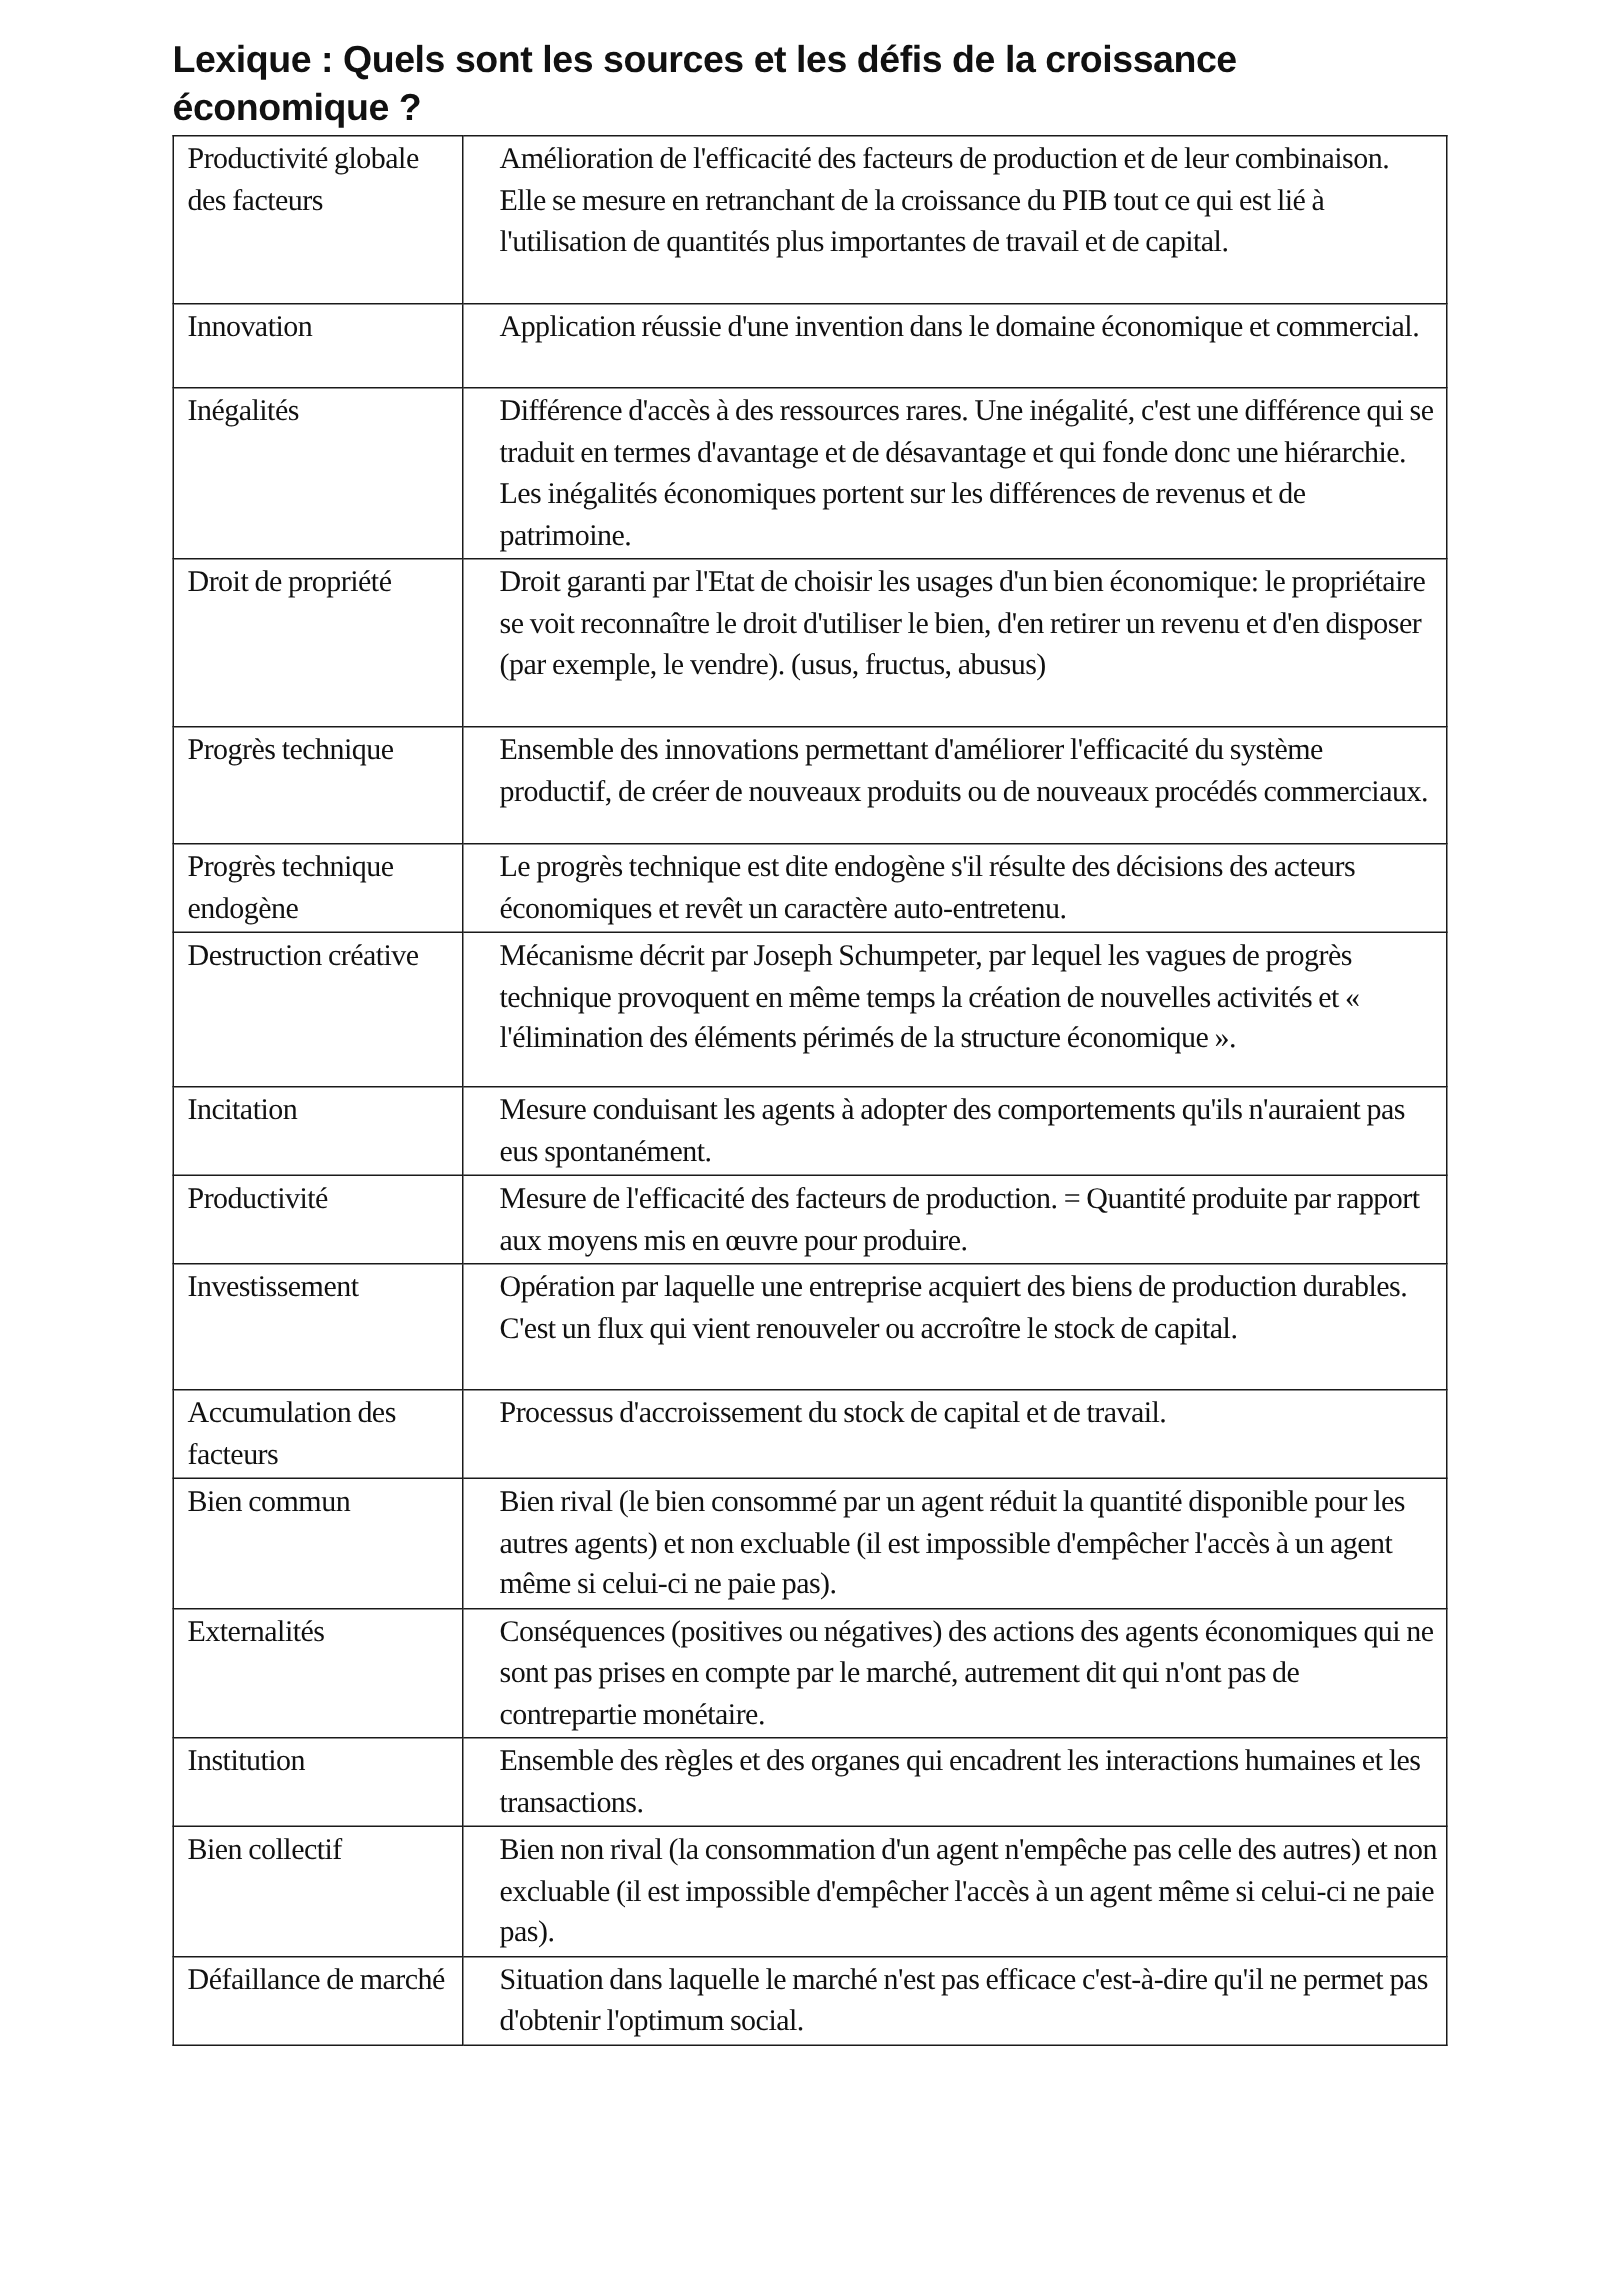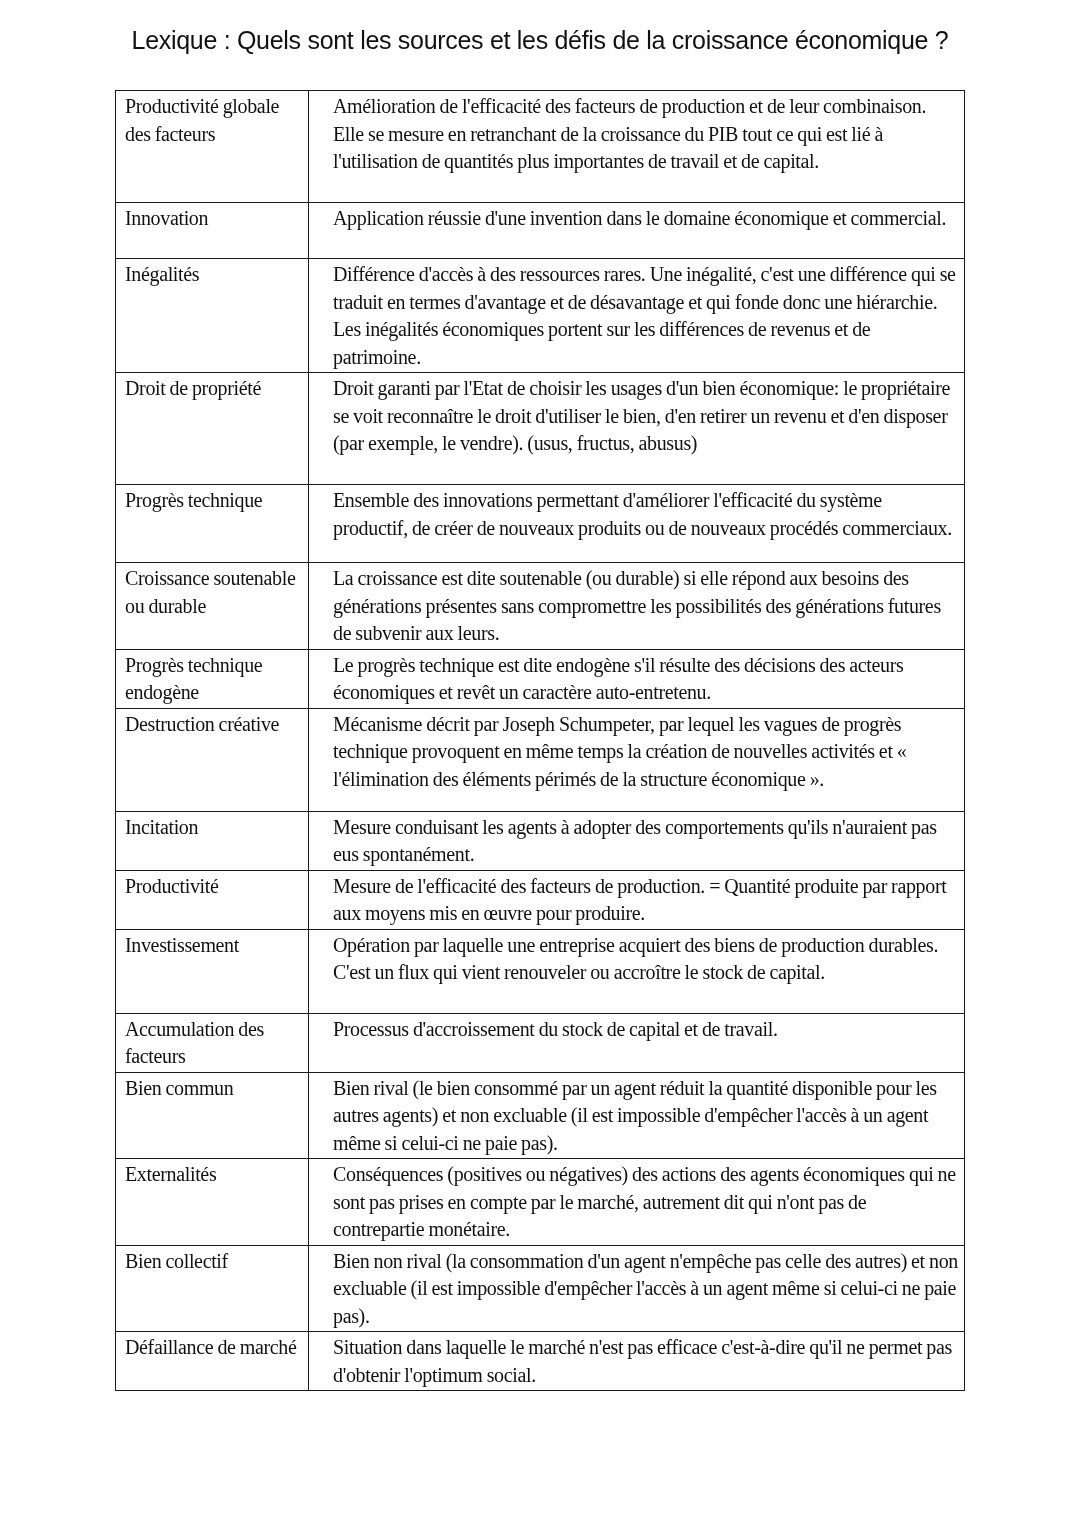--- a/index.html
+++ b/index.html
@@ -13,23 +13,23 @@
       position: relative;
       font-family: "Liberation Serif", "DejaVu Serif", serif;
       color: #111111;
       overflow: hidden;
     }
     .page-title {
       position: absolute;
       left: 115px;
       top: 24px;
       width: 850px;
-      text-align: center;
+      text-align: left;
       font-family: "Liberation Sans", "DejaVu Sans", sans-serif;
-      font-weight: normal;
+      font-weight: bold;
       font-size: 25px;
       line-height: 32px;
       letter-spacing: -0.3px;
       margin: 0;
     }
     .lexique-table {
       position: absolute;
       left: 115px;
       top: 90px;
       width: 850px;
@@ -75,24 +75,20 @@
         <td class="definition">Différence d'accès à des ressources rares. Une inégalité, c'est une différence qui se traduit en termes d'avantage et de désavantage et qui fonde donc une hiérarchie. Les inégalités économiques portent sur les différences de revenus et de patrimoine.</td>
       </tr>
       <tr style="height: 112px;">
         <td class="term">Droit de propriété</td>
         <td class="definition">Droit garanti par l'Etat de choisir les usages d'un bien économique: le propriétaire se voit reconnaître le droit d'utiliser le bien, d'en retirer un revenu et d'en disposer (par exemple, le vendre). (usus, fructus, abusus)</td>
       </tr>
       <tr style="height: 78px;">
         <td class="term">Progrès technique</td>
         <td class="definition">Ensemble des innovations permettant d'améliorer l'efficacité du système productif, de créer de nouveaux produits ou de nouveaux procédés commerciaux.</td>
       </tr>
-      <tr style="height: 84px;">
-        <td class="term">Croissance soutenable ou durable</td>
-        <td class="definition">La croissance est dite soutenable (ou durable) si elle répond aux besoins des générations présentes sans compromettre les possibilités des générations futures de subvenir aux leurs.</td>
-      </tr>
       <tr style="height: 56px;">
         <td class="term">Progrès technique endogène</td>
         <td class="definition">Le progrès technique est dite endogène s'il résulte des décisions des acteurs économiques et revêt un caractère auto-entretenu.</td>
       </tr>
       <tr style="height: 103px;">
         <td class="term">Destruction créative</td>
         <td class="definition">Mécanisme décrit par Joseph Schumpeter, par lequel les vagues de progrès technique provoquent en même temps la création de nouvelles activités et « l'élimination des éléments périmés de la structure économique ».</td>
       </tr>
       <tr style="height: 52px;">
         <td class="term">Incitation</td>
@@ -111,20 +107,24 @@
         <td class="definition">Processus d'accroissement du stock de capital et de travail.</td>
       </tr>
       <tr style="height: 84px;">
         <td class="term">Bien commun</td>
         <td class="definition">Bien rival (le bien consommé par un agent réduit la quantité disponible pour les autres agents) et non excluable (il est impossible d'empêcher l'accès à un agent même si celui-ci ne paie pas).</td>
       </tr>
       <tr style="height: 84px;">
         <td class="term">Externalités</td>
         <td class="definition">Conséquences (positives ou négatives) des actions des agents économiques qui ne sont pas prises en compte par le marché, autrement dit qui n'ont pas de contrepartie monétaire.</td>
       </tr>
+      <tr style="height: 52px;">
+        <td class="term">Institution</td>
+        <td class="definition">Ensemble des règles et des organes qui encadrent les interactions humaines et les transactions.</td>
+      </tr>
       <tr style="height: 84px;">
         <td class="term">Bien collectif</td>
         <td class="definition">Bien non rival (la consommation d'un agent n'empêche pas celle des autres) et non excluable (il est impossible d'empêcher l'accès à un agent même si celui-ci ne paie pas).</td>
       </tr>
       <tr style="height: 56px;">
         <td class="term">Défaillance de marché</td>
         <td class="definition">Situation dans laquelle le marché n'est pas efficace c'est-à-dire qu'il ne permet pas d'obtenir l'optimum social.</td>
       </tr>
     </tbody>
 </table>

